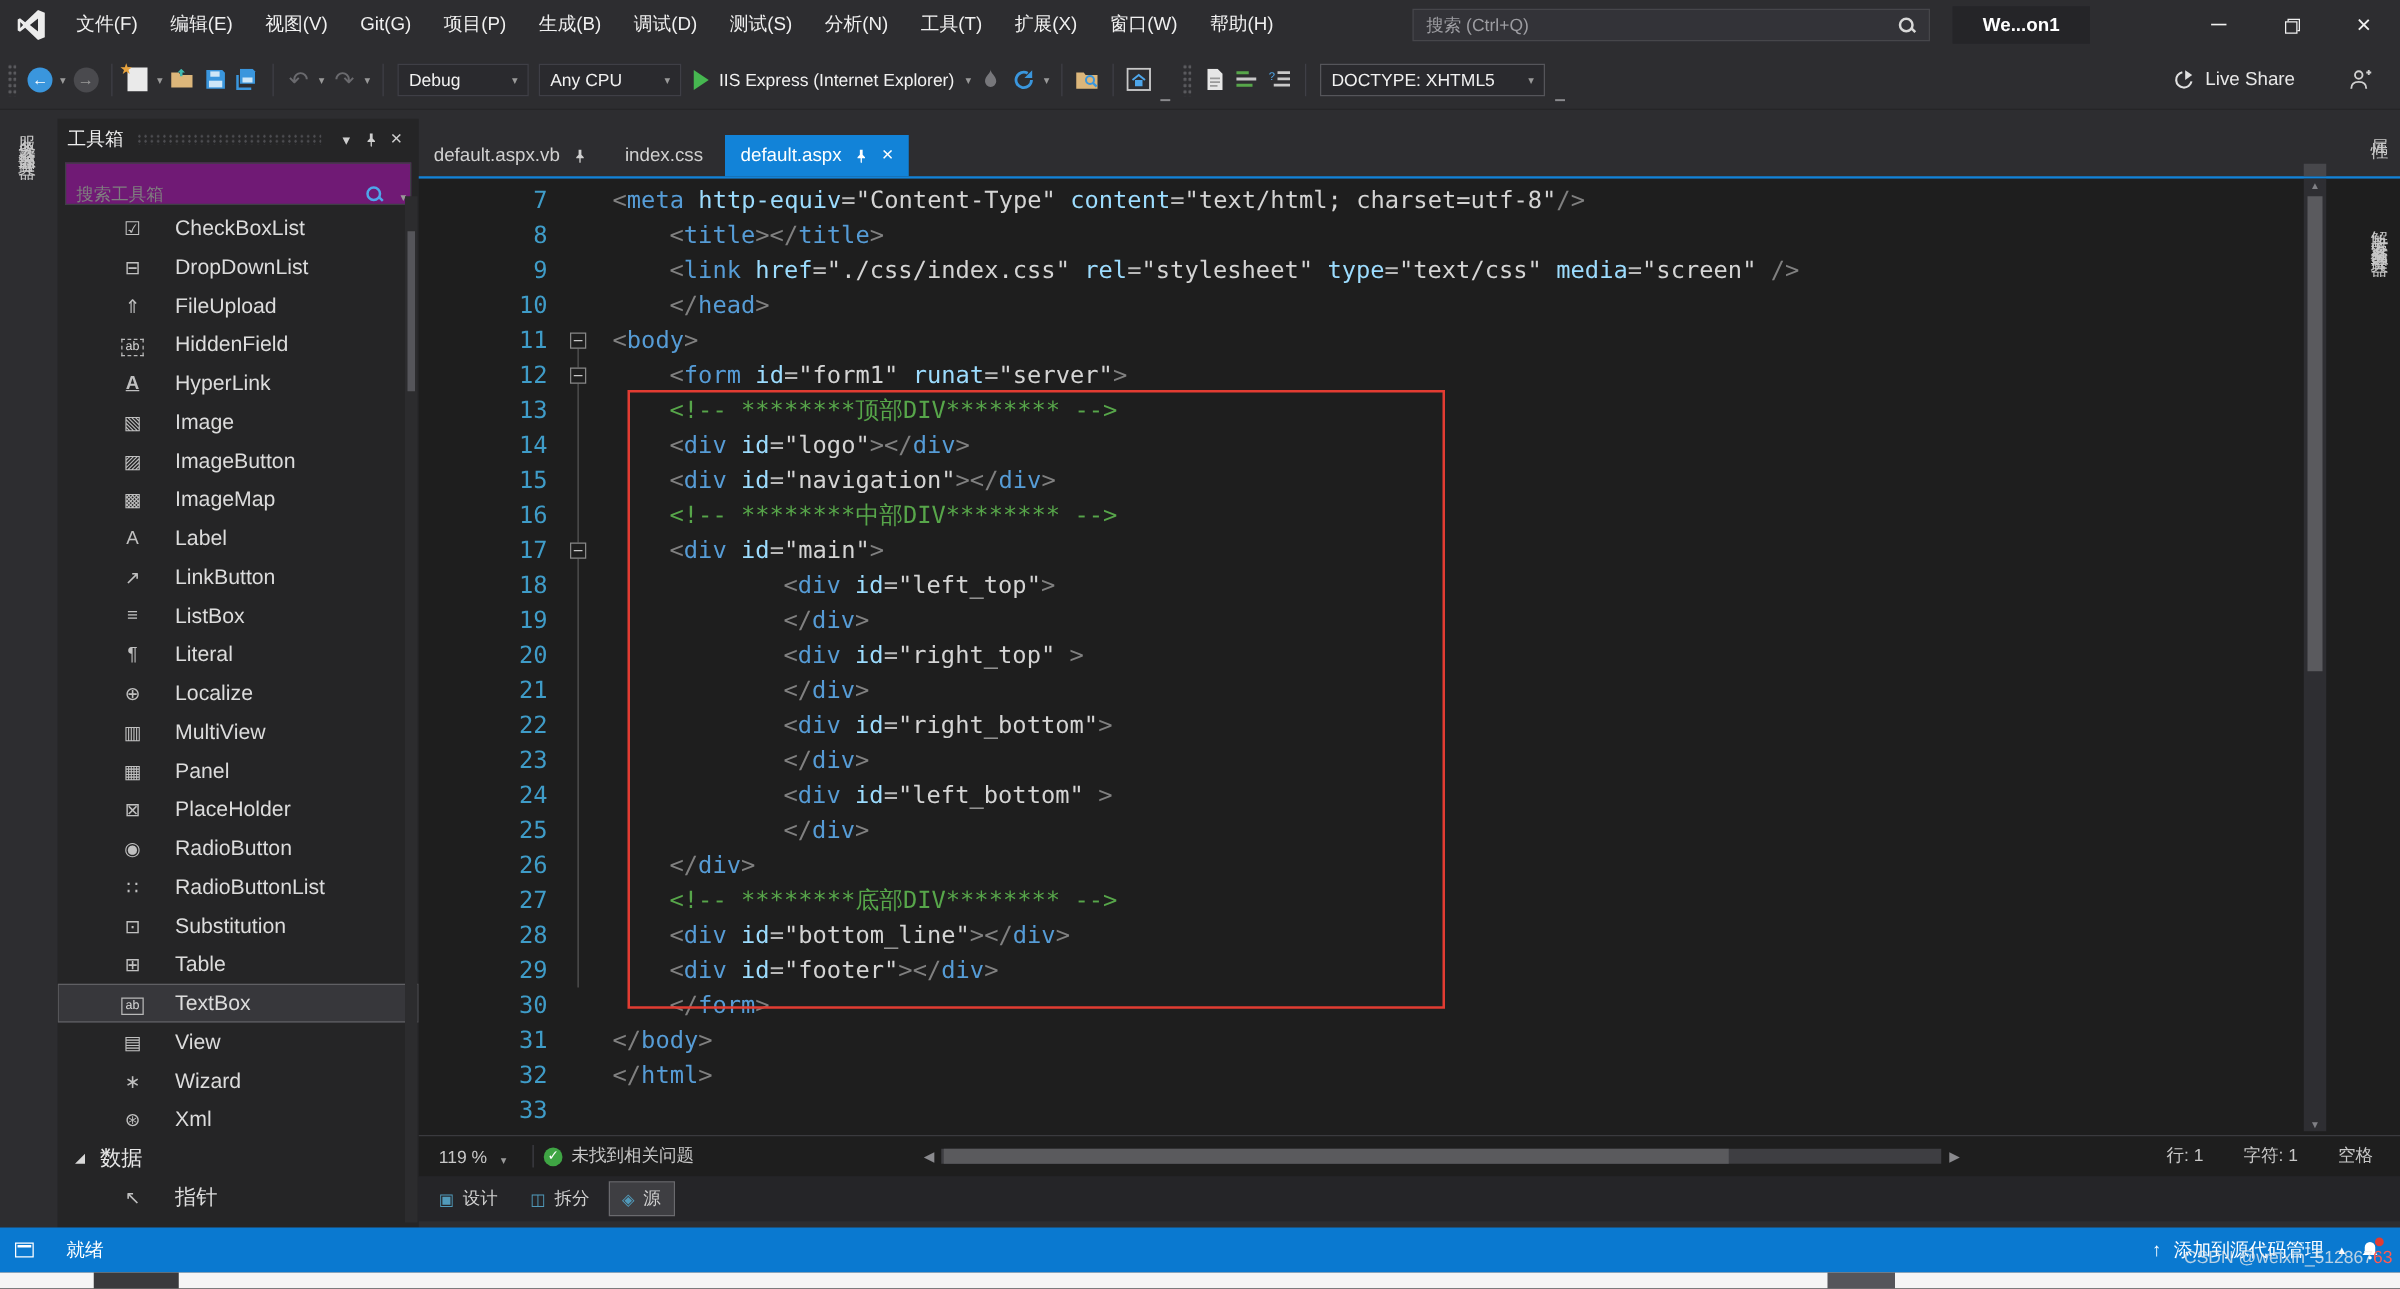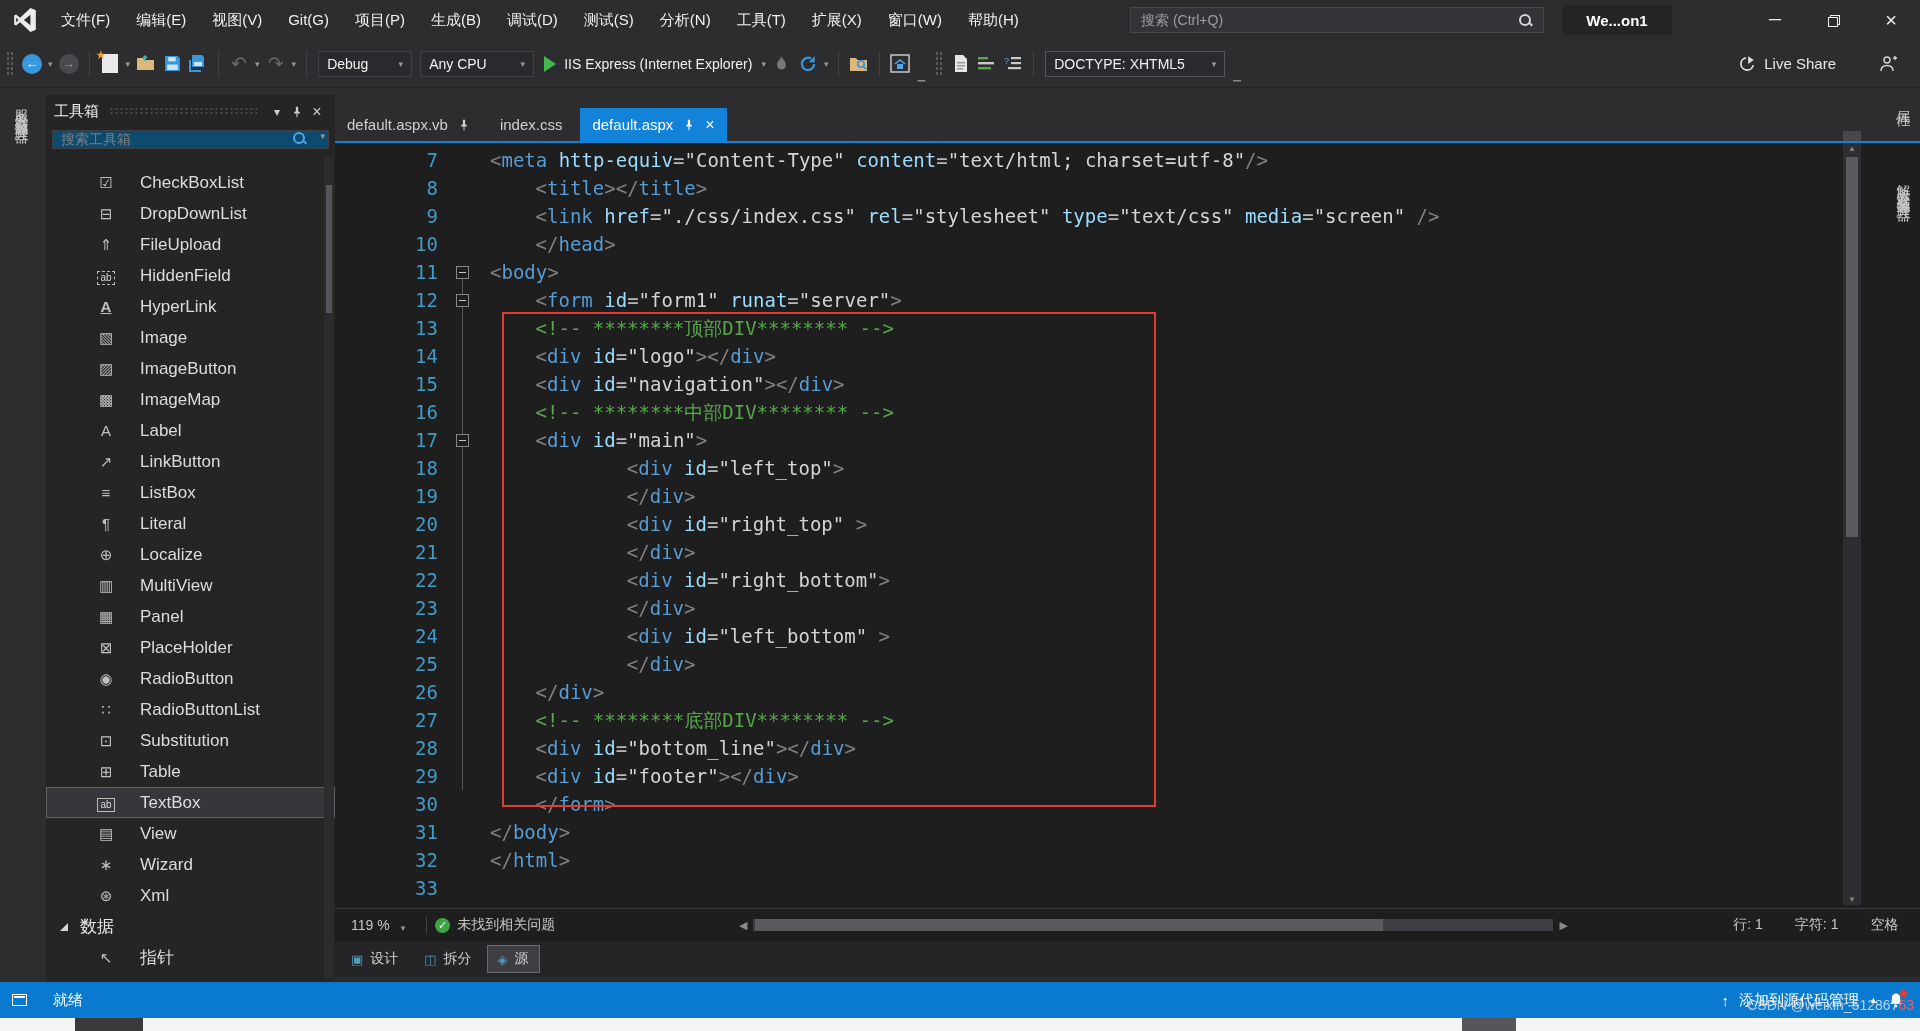--- a/index.html
+++ b/index.html
@@ -30,41 +30,41 @@
   .grip{width:7px;height:26px;margin:0 6px;background:radial-gradient(#5a5a5e 1px,transparent 1.3px);background-size:4px 5px;flex:none;}
   .tsep{width:1px;height:26px;background:#3f3f46;margin:0 7px;flex:none;}
   .tbtn{display:flex;align-items:center;justify-content:center;min-width:26px;height:30px;flex:none;font-size:16px;color:#c8c8c8;position:relative;}
   .tbtn.dis{color:#6a6a6e;}
   .caret{font-size:9px;color:#9a9a9a;margin:0 3px;flex:none;}
   .circ{width:20px;height:20px;border-radius:50%;display:flex;align-items:center;justify-content:center;font-size:13px;}
   .circ.back{background:#3a96dd;color:#fff;} .circ.fwd{background:#4a4a4e;color:#9a9a9a;}
   .combo{height:26px;background:#2a2a2e;border:1px solid #3f3f46;color:#f1f1f1;font-size:14px;display:flex;align-items:center;
          padding:0 8px;box-sizing:border-box;flex:none;margin:0 4px;}
   .combo .cb-caret{margin-left:auto;font-size:9px;color:#9a9a9a;padding-left:8px;}
-  #combo-debug{width:94px;} #combo-cpu{width:114px;} #combo-doctype{width:180px;border-color:#55555a;}
+  #combo-debug{width:105px;} #combo-cpu{width:114px;} #combo-doctype{width:180px;border-color:#55555a;}
   .play{width:0;height:0;border-left:12px solid #46b750;border-top:8px solid transparent;border-bottom:8px solid transparent;margin-right:8px;flex:none;}
   #run-btn{display:flex;align-items:center;color:#f1f1f1;font-size:14px;margin:0 6px;flex:none;}
   .newfile{position:relative;width:16px;height:19px;background:#eaeaea;flex:none;}
   .newfile .star{position:absolute;left:-6px;top:-6px;color:#e8a33d;font-size:12px;}
   .minidash{color:#8a8a8e;font-size:10px;align-self:flex-end;margin:0 4px 6px 4px;}
   #liveshare{display:flex;align-items:center;gap:8px;color:#e8e8e8;font-size:15px;margin-left:auto;margin-right:40px;}
   #people-btn{margin-right:18px;}
 
   
   #main{position:absolute;top:88px;left:0;width:1920px;height:894px;background:#2d2d30;}
   .vtext{writing-mode:vertical-rl;text-orientation:upright;font-size:14px;color:#c8c8c8;letter-spacing:3px;white-space:nowrap;}
   #left-strip{position:absolute;left:0;top:0;width:46px;height:100%;}
   #left-strip .vtext{position:absolute;left:13px;top:10px;}
 
   
   #toolbox{position:absolute;left:46px;top:7px;width:289px;height:887px;background:#252526;overflow:hidden;}
   .tbx-header{height:33px;display:flex;align-items:center;padding:0 8px;color:#eeeeee;font-size:15px;}
   .dots{flex:1;height:9px;margin:0 10px;background:radial-gradient(#4e4e52 1px,transparent 1.3px);background-size:5px 4px;}
   .hbtn{width:20px;text-align:center;color:#cfcfcf;font-size:12px;flex:none;display:flex;align-items:center;justify-content:center;}
-  .tbx-search{margin:2px 6px;height:19px;background:#0c4a6e;border:1px solid #3f3f46;display:flex;align-items:flex-start;box-sizing:border-box;}
+  .tbx-search{margin:2px 6px;height:34px;background:#701a75;border:1px solid #3f3f46;display:flex;align-items:flex-end;box-sizing:border-box;}
   .tbx-search input{flex:1;background:transparent;border:0;outline:0;color:#c8c8c8;font-size:14px;padding:0 8px;font-family:"Liberation Sans",sans-serif;}
   .tbx-search input::placeholder{color:#7f7f7f;}
   .tbx-search .mag::before{border-color:#4ea6ea;} .tbx-search .mag::after{background:#4ea6ea;}
   #tbx-list{position:absolute;top:72px;left:0;right:0;bottom:0;font-size:17px;color:#dcdcdc;overflow:hidden;}
   .titem{height:31px;display:flex;align-items:center;box-sizing:border-box;}
   .titem.sel{background:#37373b;outline:1px solid #606064;outline-offset:-1px;}
   .ticon{width:24px;margin-left:48px;text-align:center;color:#c0c0c0;font-size:15px;flex:none;}
   .ticon.und{text-decoration:underline;font-weight:bold;}
   .ab-box{display:inline-block;font-size:10px;line-height:12px;border:1px solid #b9b9b9;padding:0 2px;color:#d8d8d8;}
   .ab-box.dashed{border-style:dashed;}

